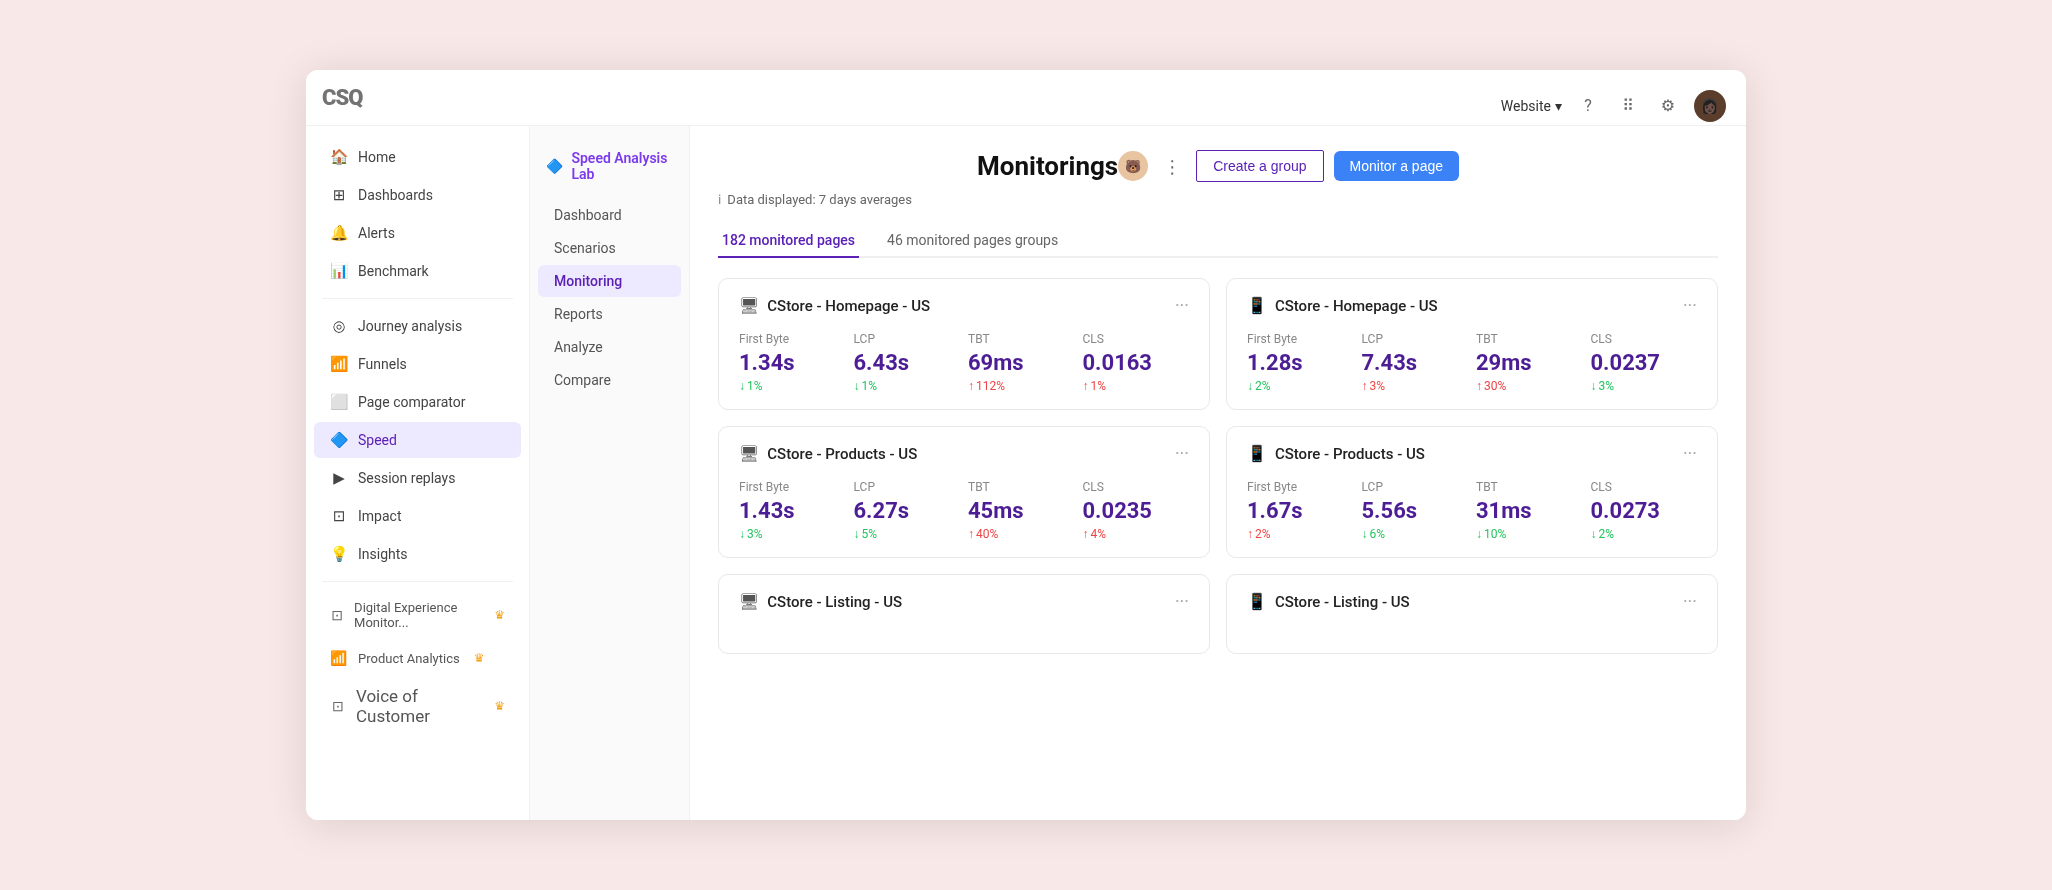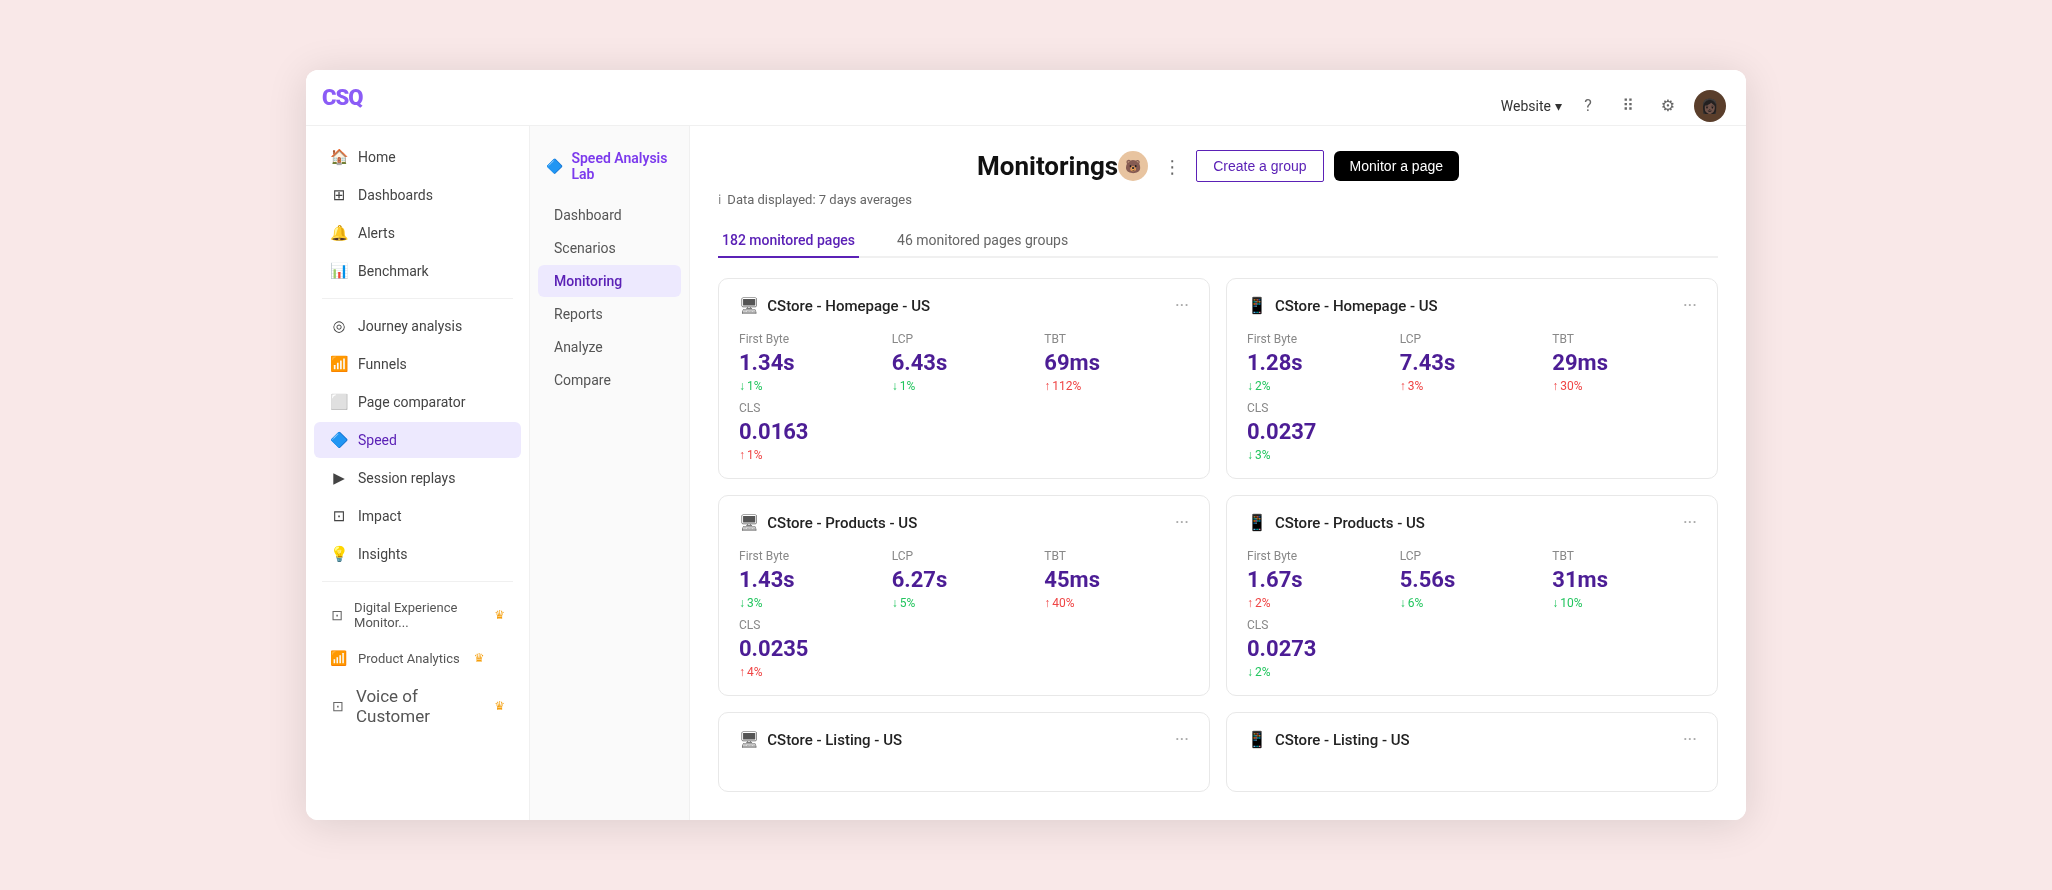--- a/index.html
+++ b/index.html
@@ -28,21 +28,21 @@
       border-bottom: 1px solid #f0f0f0;
       display: flex;
       align-items: center;
       justify-content: space-between;
       padding: 0 20px 0 16px;
       flex-shrink: 0;
     }
     .topbar-logo {
       font-weight: 900;
       font-size: 22px;
-      color: #8b5cf6;
+      color: #737373;
       letter-spacing: -1px;
     }
     .topbar-right {
       display: flex;
       align-items: center;
       gap: 12px;
       margin-top: 16px;
     }
     .topbar-website {
       display: flex;
@@ -217,39 +217,39 @@
       background: #fff;
       color: #5b21b6;
       font-size: 14px;
       font-weight: 500;
       cursor: pointer;
     }
     .btn-monitor-page {
       padding: 7px 16px;
       border: none;
       border-radius: 6px;
-      background: #000000;
+      background: #3b82f6;
       color: #fff;
       font-size: 14px;
       font-weight: 500;
       cursor: pointer;
     }
     .data-info {
       display: flex;
       align-items: center;
       gap: 6px;
       font-size: 13px;
       color: #666;
       margin-bottom: 16px;
     }
     .info-icon { color: #888; }
     
     .tabs {
       display: flex;
-      gap: 10px;
+      gap: 0;
       border-bottom: 2px solid #f0f0f0;
       margin-bottom: 20px;
     }
     .tab {
       padding: 8px 4px;
       margin-right: 24px;
       font-size: 14px;
       color: #666;
       cursor: pointer;
       border-bottom: 2px solid transparent;
@@ -283,21 +283,21 @@
       align-items: center;
       gap: 8px;
       font-size: 15px;
       font-weight: 500;
       color: #222;
     }
     .card-icon { color: #555; font-size: 16px; }
     .card-more { color: #aaa; cursor: pointer; font-size: 18px; }
     .metrics-row {
       display: grid;
-      grid-template-columns: repeat(3, 1fr);
+      grid-template-columns: repeat(4, 1fr);
       gap: 8px;
     }
     .metric {
       display: flex;
       flex-direction: column;
       gap: 4px;
     }
     .metric-label {
       font-size: 12px;
       color: #888;

